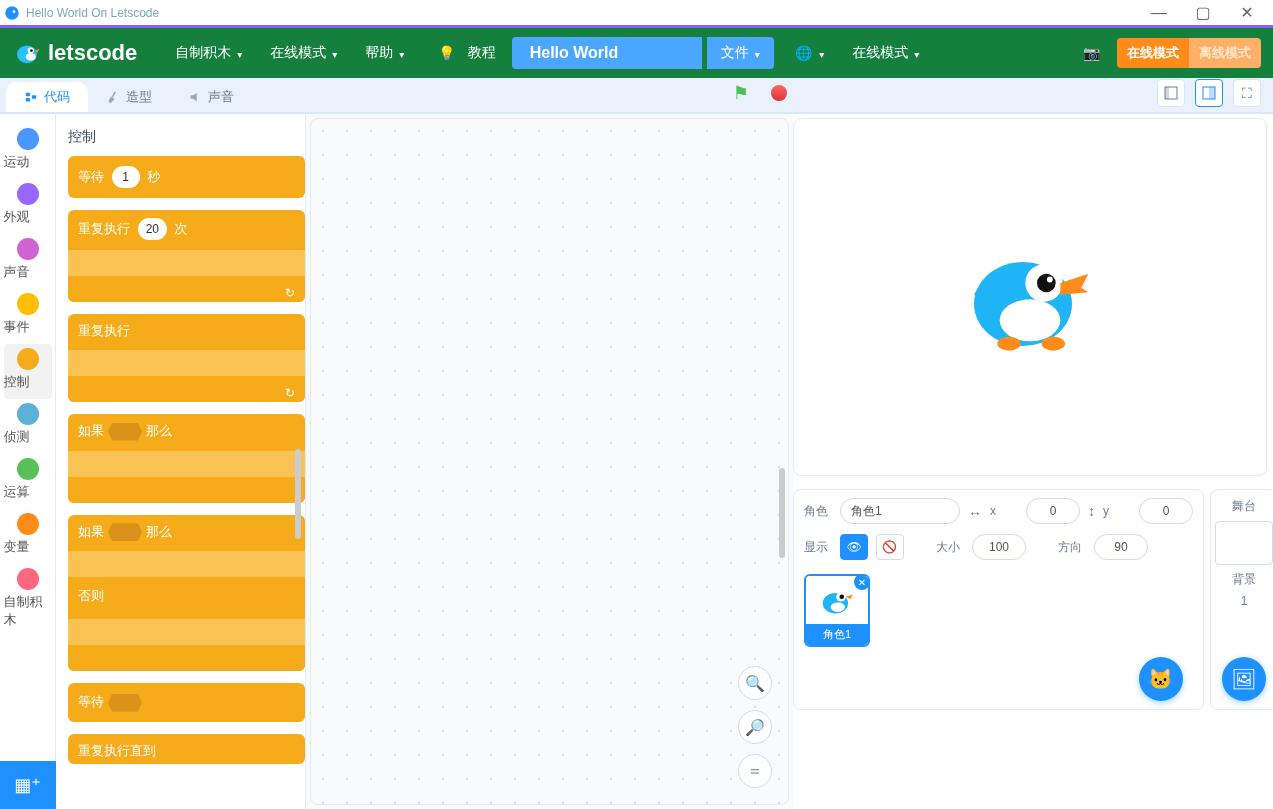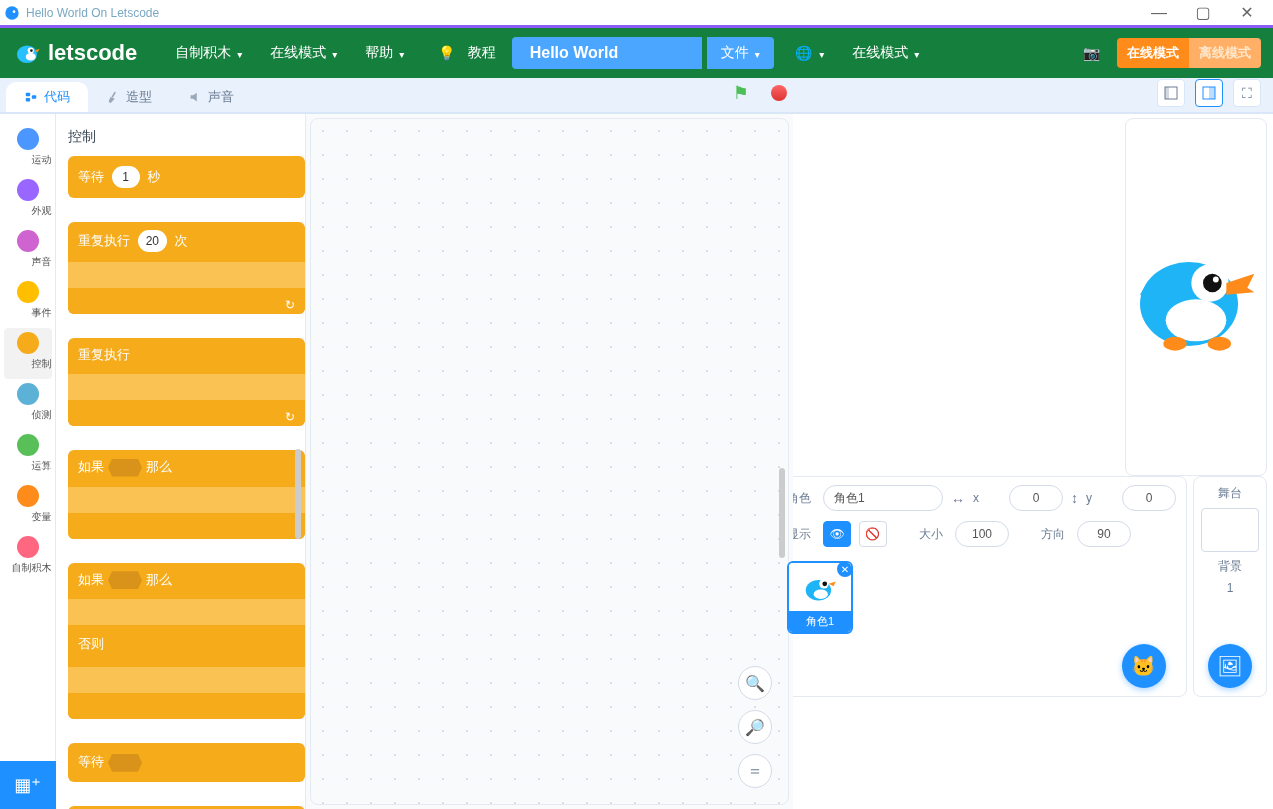--- a/index.html
+++ b/index.html
@@ -34,47 +34,47 @@
 .tabrow .right-controls { margin-left: auto; display: flex; gap: 10px; padding: 4px 6px; align-items:center;}
 .stage-ctrl-btn { width: 28px; height: 28px; border: 1px solid #d9e6f7; border-radius: 4px; background:#fff; display:flex;align-items:center;justify-content:center;color:#6b7d93;font-size:14px;}
 .flag { color: #4cbf56; font-size: 18px; padding: 4px 6px;}
 .stop { width:16px;height:16px;border-radius:50%;background:linear-gradient(#f66,#d33); margin-left:6px;}
 
 
 .main { flex: 1; display: flex; overflow: hidden; }
 
 
 .catrail { width: 56px; background: #fff; border-right: 1px solid #e4e9f2; display:flex; flex-direction:column; align-items:center; padding-top:10px;}
-.cat { width:48px; text-align:right; padding:4px 0 8px; font-size:10px; color:#555; border-radius:4px; cursor:pointer;}
+.cat { width:48px; text-align:left; padding:4px 0 8px; font-size:13px; color:#555; border-radius:4px; cursor:pointer;}
 .cat.active { background:#f2f2f2; }
 .cat .dot { width:22px;height:22px;border-radius:50%;margin:0 auto 3px; }
 .cat-add { margin-top:auto; width:56px;height:48px; background:#1e90ff; color:#fff; display:flex;align-items:center;justify-content:center;font-size:18px;}
 
 
 .palette { width: 250px; background:#fff; border-right:1px solid #e4e9f2; overflow-y:auto; padding:10px 0 10px 12px; position:relative;}
 .palette h4 { font-size:14px; font-weight:500; color:#3c4a5a; margin:4px 0 10px;}
-.blk { background:#f5ab1a; color:#fff; border-radius:6px; font-size:13px; position:relative; margin-bottom:24px; padding:10px 10px 10px 10px; min-height:30px;}
+.blk { background:#f5ab1a; color:#fff; border-radius:6px; font-size:13px; position:relative; margin-bottom:12px; padding:10px 10px 10px 10px; min-height:30px;}
 .blk .pill { display:inline-flex; background:#fff; color:#333; border-radius:999px; min-width:28px; height:22px; align-items:center; justify-content:center; padding:0 8px; margin:0 4px; font-size:12px;}
 .blk.cblock { padding:8px 10px 4px; }
 .blk .inner-slot { background:#f9c252; height:26px; margin:10px -10px 6px -10px; border-radius:0; position:relative;}
 .blk .bottom-bar { height:20px; margin:0 -10px -4px -10px; border-radius:0 0 6px 6px; background:#f5ab1a; display:flex;justify-content:flex-end;align-items:center;padding-right:10px;}
 .blk .loop-arrow::after { content:"↻"; font-size:12px; color:#fff;}
 .blk .hex { display:inline-block; width:34px;height:18px; background:#da931a; clip-path: polygon(12% 0,88% 0,100% 50%,88% 100%,12% 100%,0 50%); vertical-align:middle; margin:0 4px;}
 .scrollbar-fake { position:absolute; right:4px; top:335px; width:6px; height:90px; background:#ccc; border-radius:3px;}
 
 
 .workspace { flex:1; position:relative; background:#f9fafc; display:flex;}
 .canvas { flex:1; margin:4px; border-radius:8px; border:1px solid #e4e9f2; background-image: radial-gradient(#d8dee9 1px, transparent 1px); background-size:24px 24px; position:relative;}
 .canvas .side-scroll { position:absolute; right:3px; top:4px; width:6px; bottom:4px;}
 .canvas .side-scroll .thumb { position:absolute; right:0; top:345px; width:6px; height:90px; background:#ccc; border-radius:3px;}
 .zoom-ctrls { position:absolute; right:16px; bottom:16px; display:flex; flex-direction:column; gap:10px;}
 .zoom-btn { width:34px;height:34px;border:1px solid #d3dbe7;border-radius:50%;background:#fff;display:flex;align-items:center;justify-content:center;color:#6b7d93;font-size:16px;}
 
 
-.stagecol { width: 480px; display:flex; flex-direction:column; padding: 4px 6px 12px 0; gap:0;align-items:flex-end;}
+.stagecol { width: 480px; display:flex; flex-direction:column; padding: 4px 6px 12px 0; gap:13px;}
 .stageview { flex:0 0 358px; border:1px solid #e4e9f2; border-radius:8px; background:#fff; display:flex; align-items:center; justify-content:center; position:relative;}
 .stageview svg { width:140px;height:140px;}
 
 .infobar { display:flex; gap:6px;}
 .sprite-panel { flex:1 1 auto; border:1px solid #e4e9f2; border-radius:8px; background:#fff; padding:8px 10px; display:flex; flex-direction:column; gap:10px;}
 .row { display:flex; align-items:center; gap:8px; font-size:12px; color:#6b7d93;}
 .row label { min-width:28px;}
 .txtfield { border:1px solid #d3dbe7; border-radius:14px; height:26px; padding:0 10px; width:120px; font-size:12px; color:#555;}
 .numfield { border:1px solid #d3dbe7; border-radius:14px; height:26px; width:54px; text-align:center; font-size:12px; color:#555;}
 .icon-lbl { font-size:14px; color:#6b7d93;}

